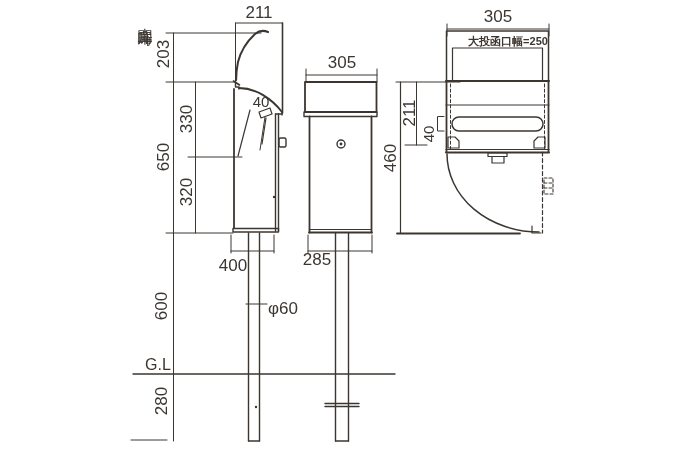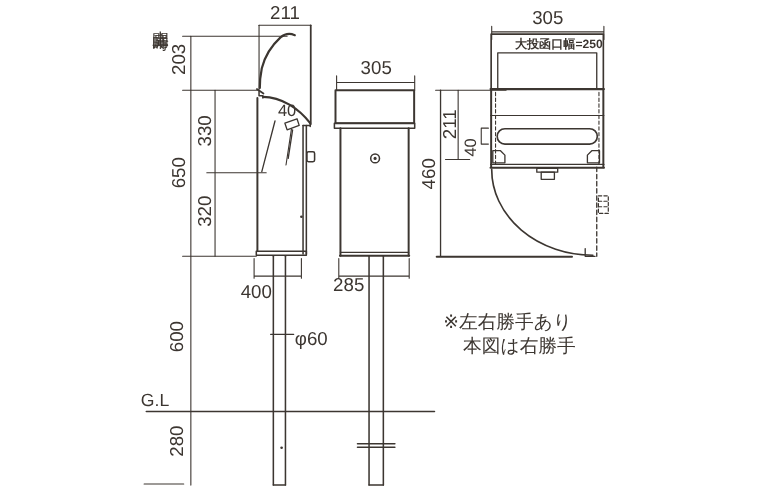--- a/index.html
+++ b/index.html
@@ -176,27 +176,25 @@
   <div class="lbl rot" style="left:163px;top:54px;">203</div>
   <div class="lbl" style="left:259px;top:12px;">211</div>
   <div class="lbl rot" style="left:186px;top:119px;">330</div>
   <div class="lbl rot" style="left:163px;top:157px;">650</div>
   <div class="lbl rot" style="left:186px;top:192px;">320</div>
   <div class="lbl sm" style="left:261px;top:101px;">40</div>
   <div class="lbl" style="left:233px;top:265px;">400</div>
   <div class="lbl rot" style="left:161px;top:306px;">600</div>
   <div class="lbl rot" style="left:161px;top:401px;">280</div>
   <div class="lbl" style="left:283px;top:308px;">φ60</div>
-  <div class="lbl gl" style="left:128px;top:365px;">G.L</div>
+  <div class="lbl gl" style="left:145px;top:365px;">G.L</div>
 
   <div class="lbl" style="left:342px;top:62px;">305</div>
   <div class="lbl" style="left:317px;top:259px;">285</div>
 
   <div class="lbl" style="left:498px;top:16px;">305</div>
   <div class="lbl tiny" style="left:496px;top:41px;margin-left:12px;">大投函口幅=250</div>
   <div class="lbl rot" style="left:409px;top:113px;">211</div>
   <div class="lbl rot sm" style="left:428px;top:134px;">40</div>
   <div class="lbl rot" style="left:390px;top:158px;">460</div>
 
-  <div class="note-line" style="left:403px;top:284px;">※左右勝手あり</div>
-  <div class="note-line" style="left:421px;top:306px;">本図は右勝手</div>
 
 </div>
 
 </body></html>

